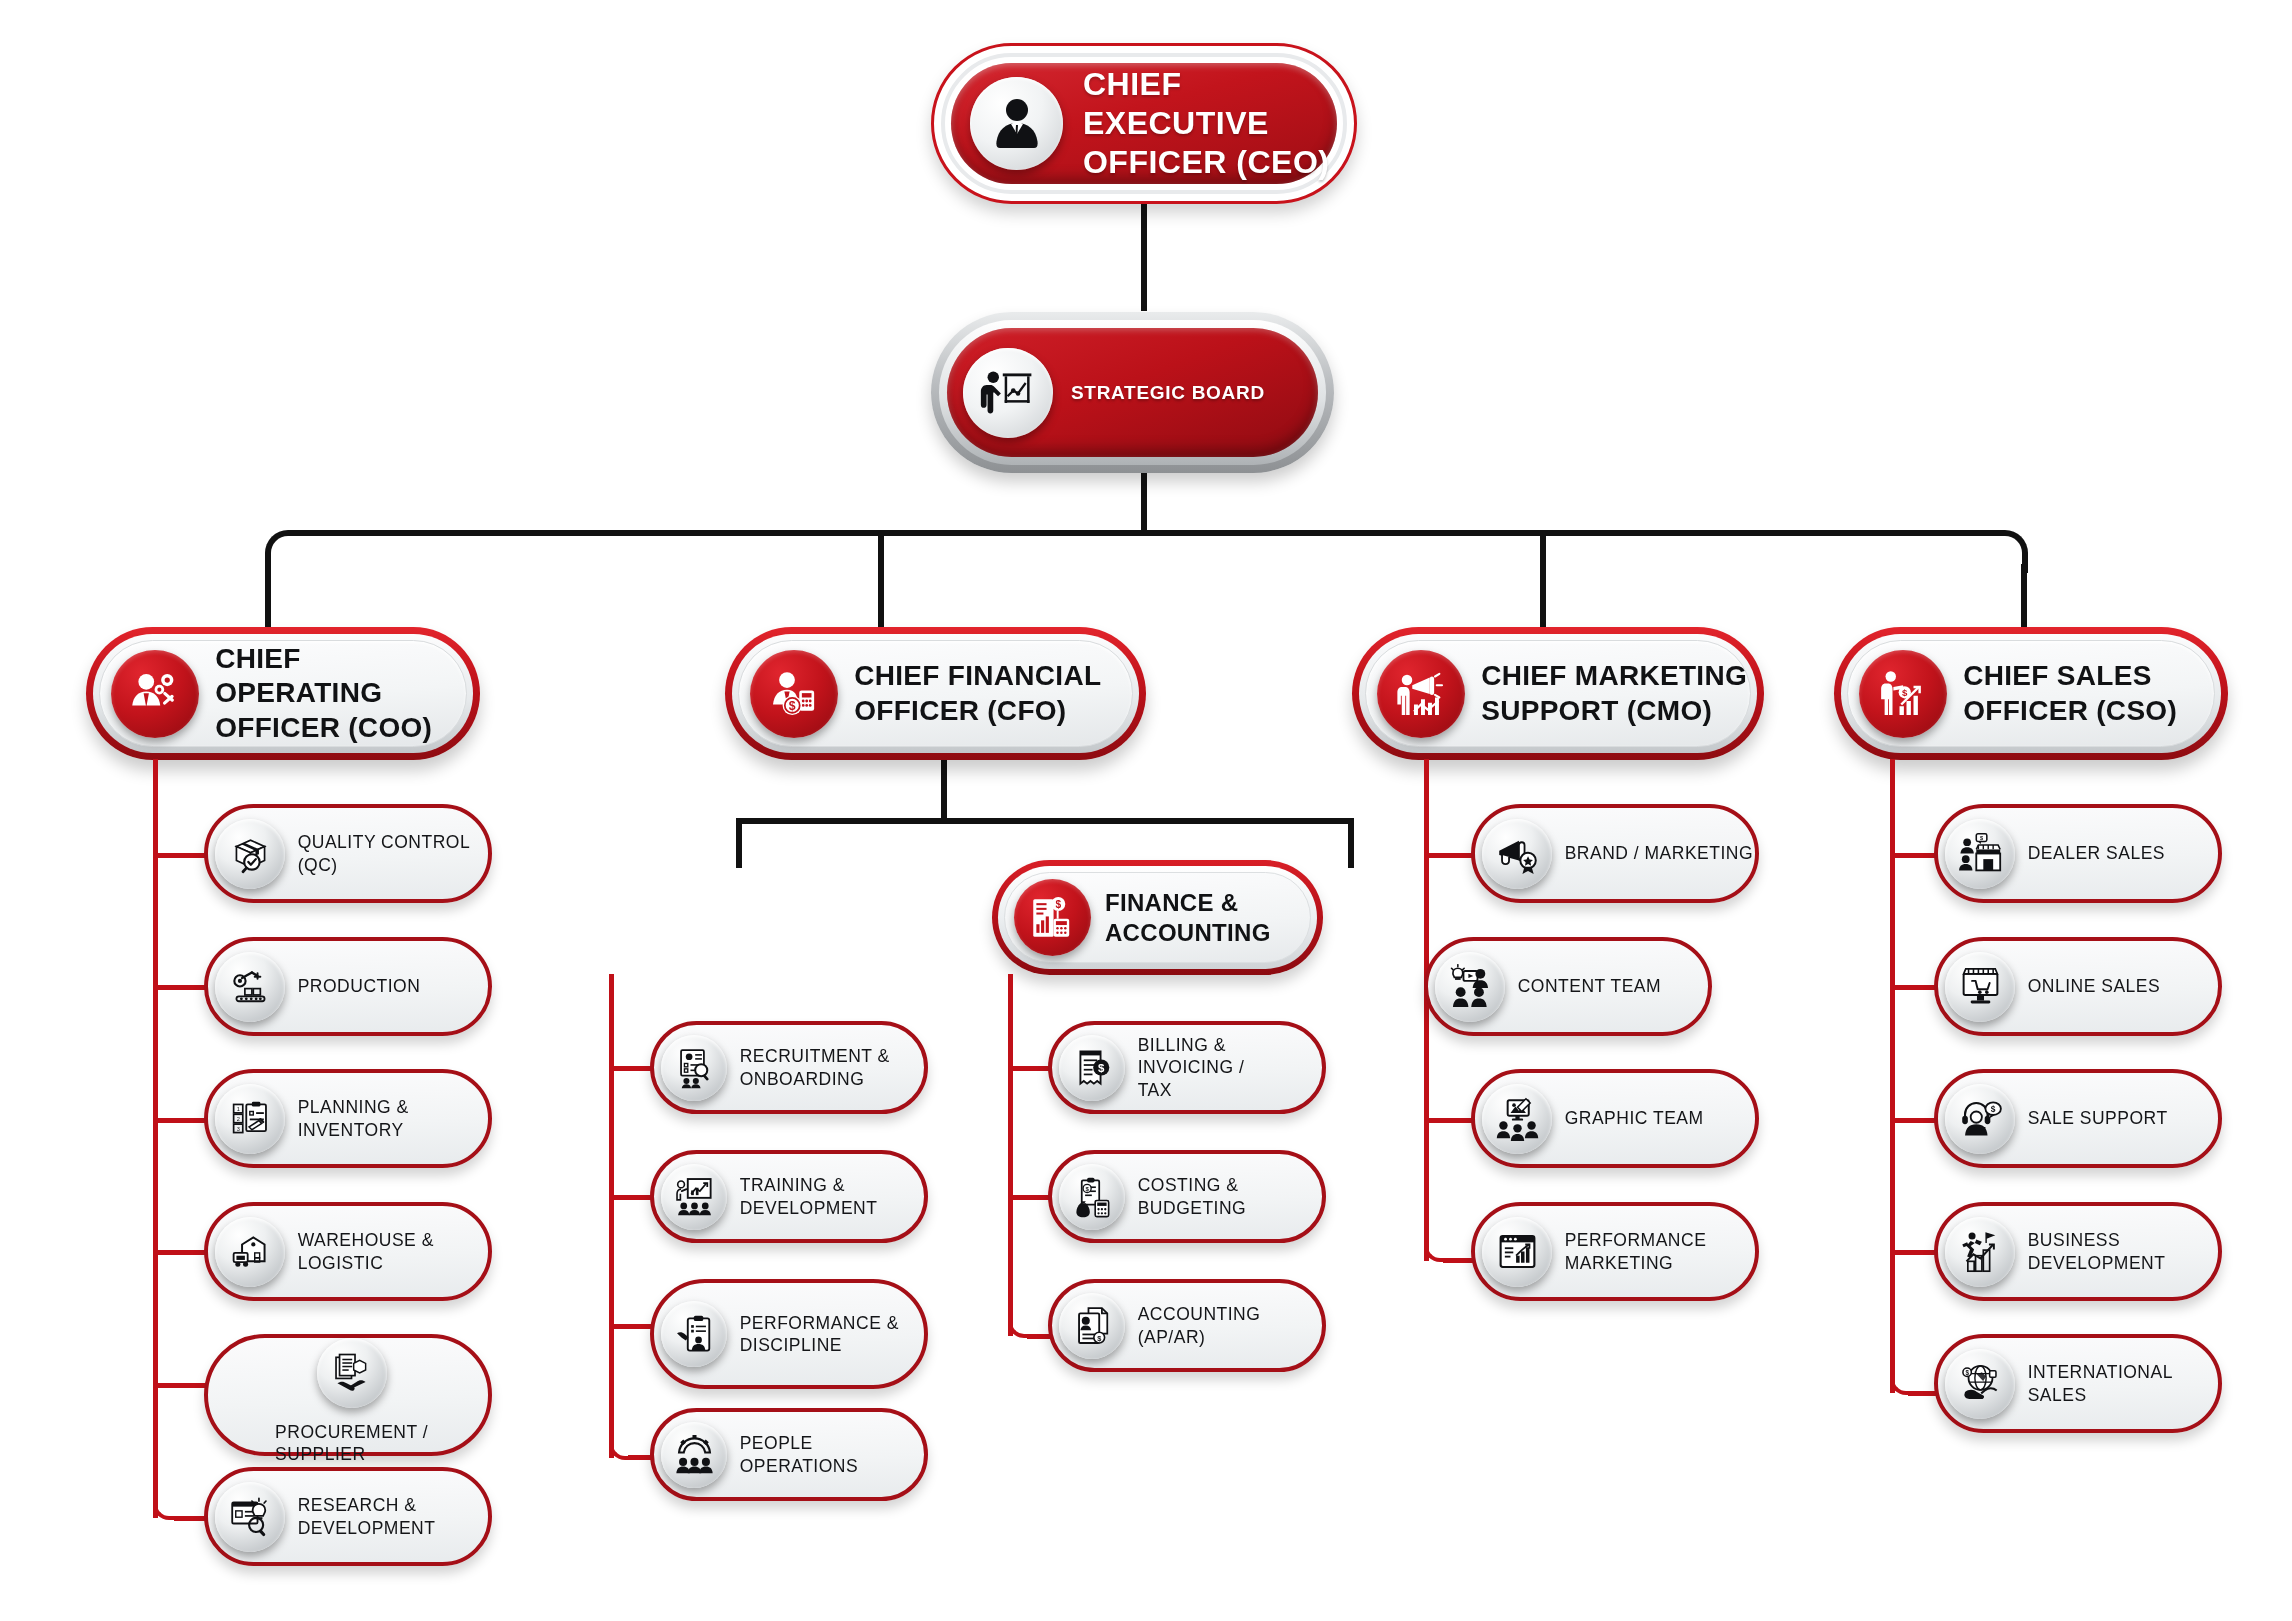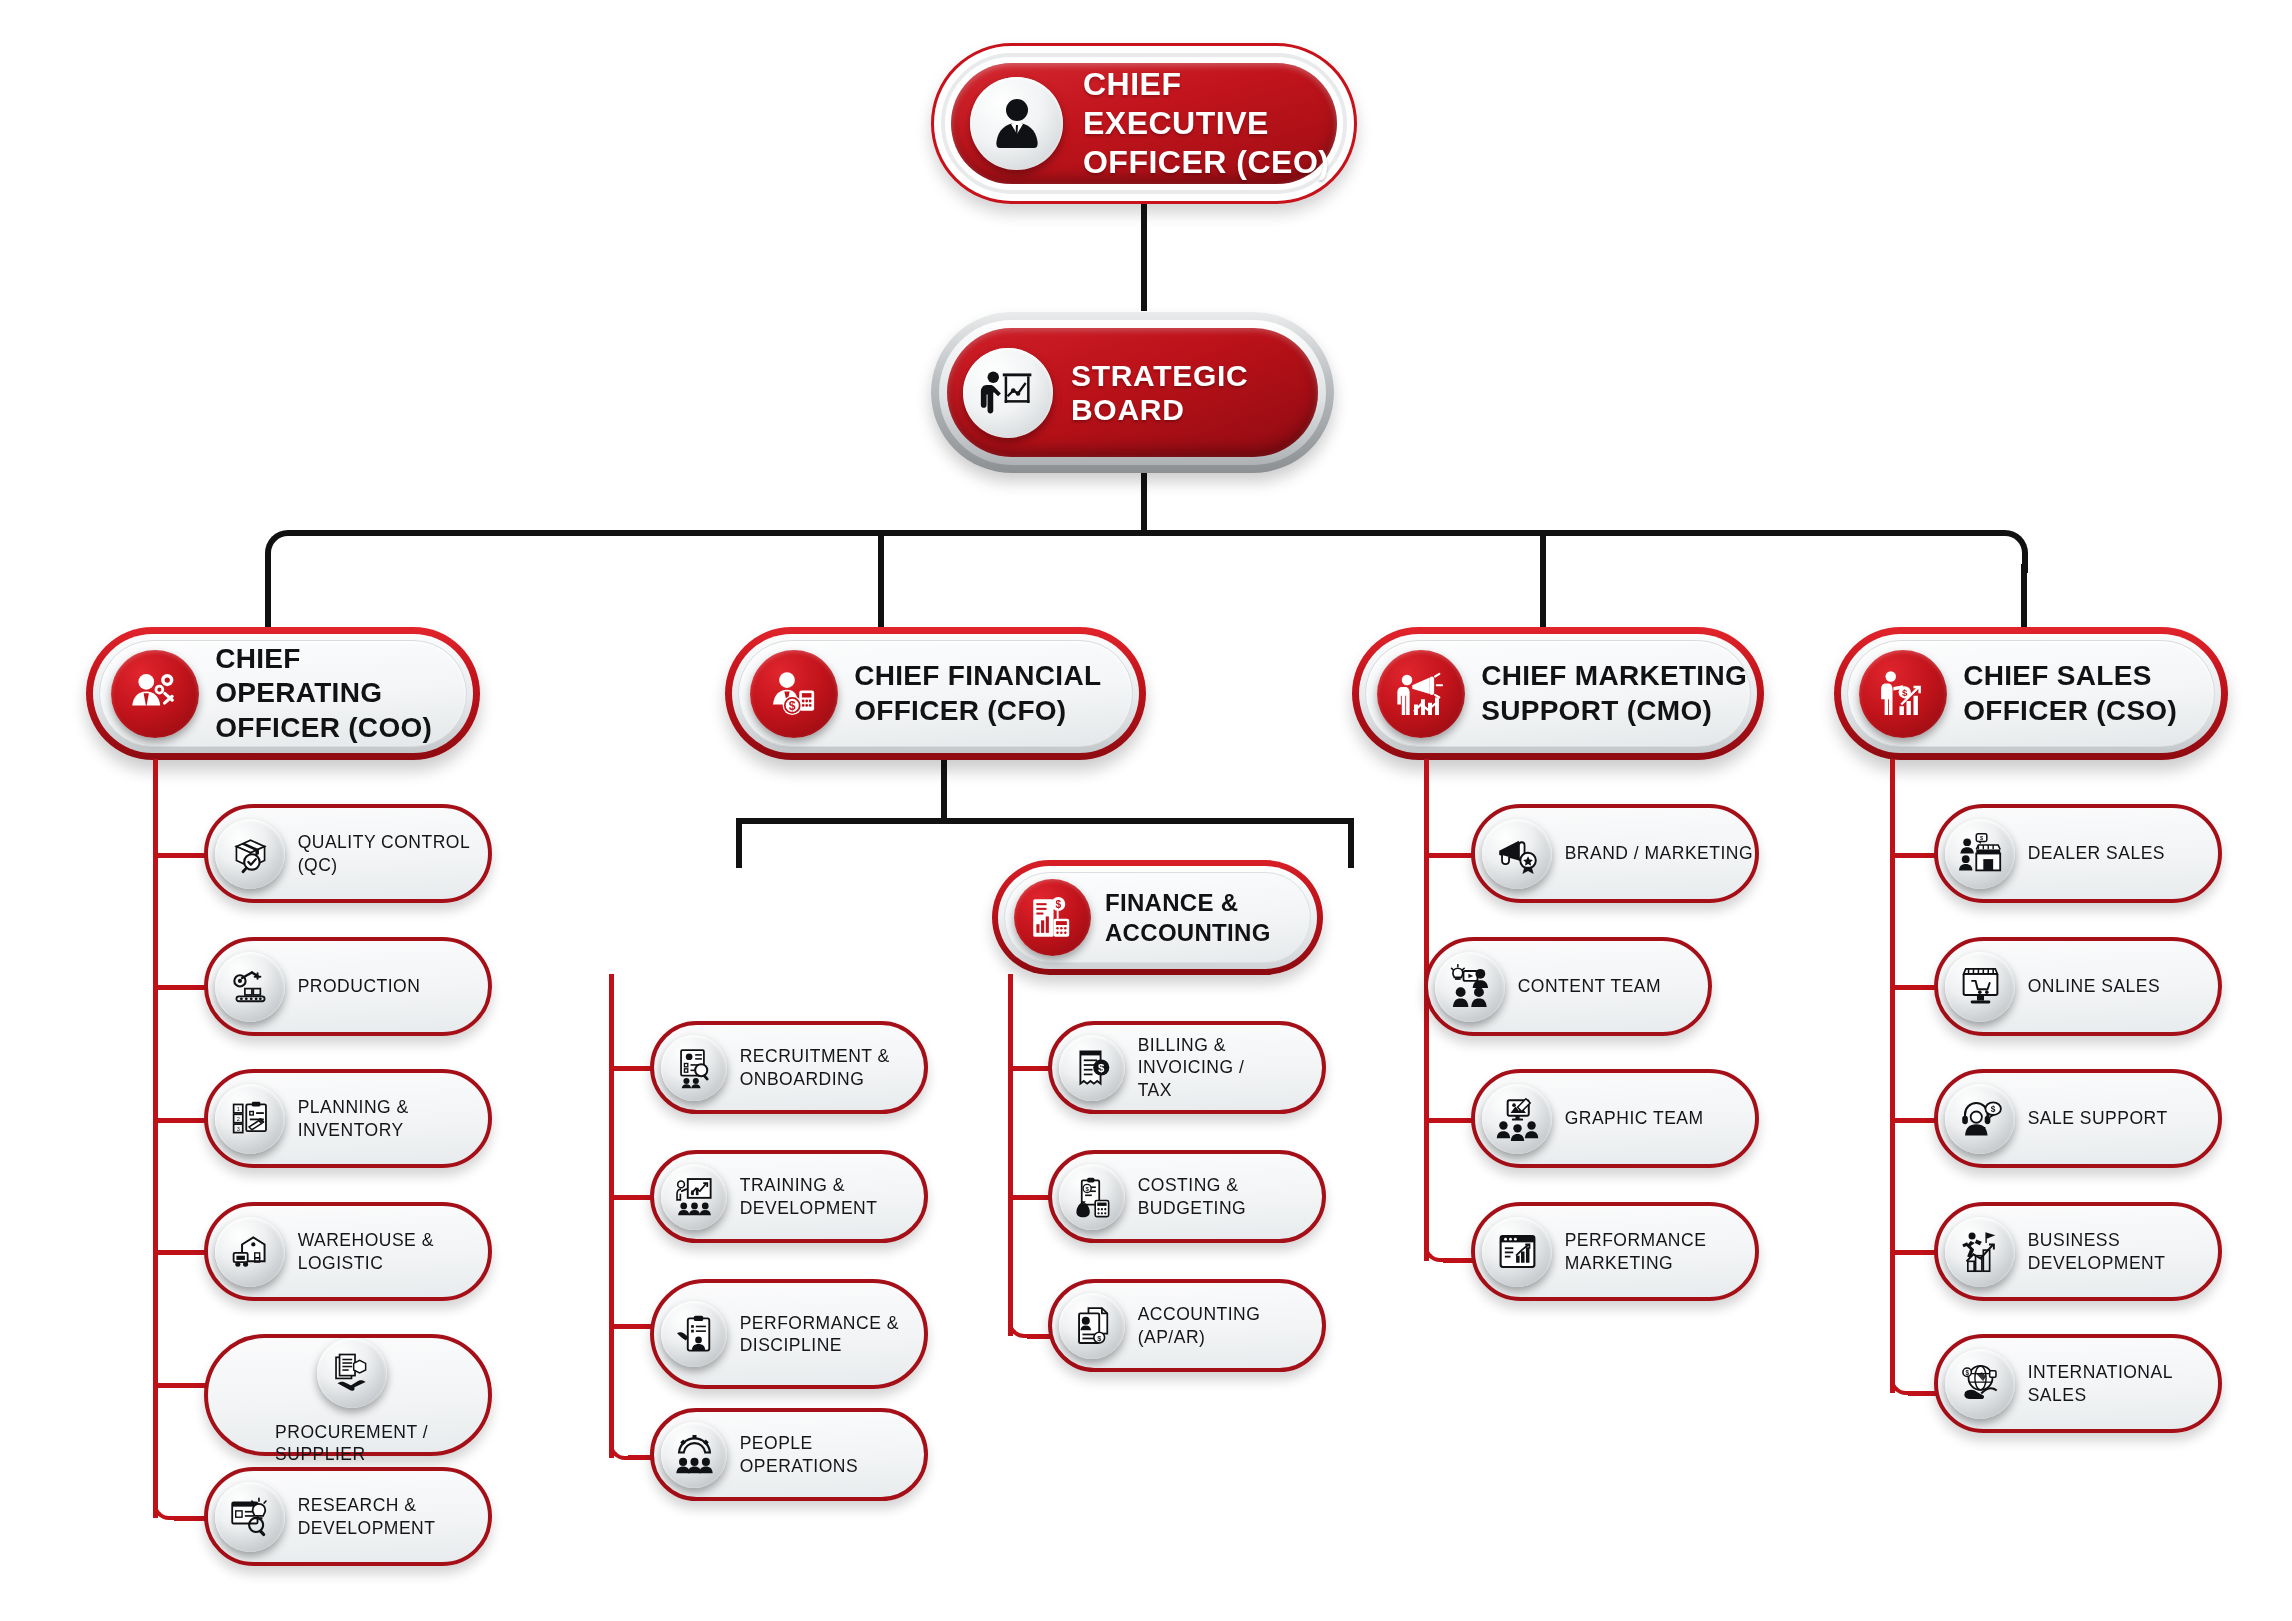--- a/index.html
+++ b/index.html
@@ -63,21 +63,21 @@
     padding: 8px;
   }
   .sb-body {
     width: 100%; height: 100%;
     border-radius: 895px;
     background: linear-gradient(160deg,#cf1f28 0%,#bb1119 45%,#8f0b12 100%);
     box-shadow: inset 0 2.7px 6.3px rgba(255,255,255,.25), inset 0 -7.2px 13.4px rgba(0,0,0,.32);
     display: flex; align-items: center; gap: 18px; padding-left: 16px;
   }
   .sb-label {
-    color: #ffffff; font-weight: 700; font-size: 30px; letter-spacing: 0.7px;
+    color: #ffffff; font-weight: 700; font-size: 19px; letter-spacing: 0.7px;
     text-shadow: 0 1.8px 2.7px rgba(0,0,0,.28);
   }
 
   
   .clvl-outer {
     position: absolute;
     border-radius: 895px;
     background: linear-gradient(180deg,#e2242c 0%,#c2131b 40%,#8e0b11 100%);
     box-shadow: 0 10.7px 16px rgba(0,0,0,.20);
     padding: 7.2px;

